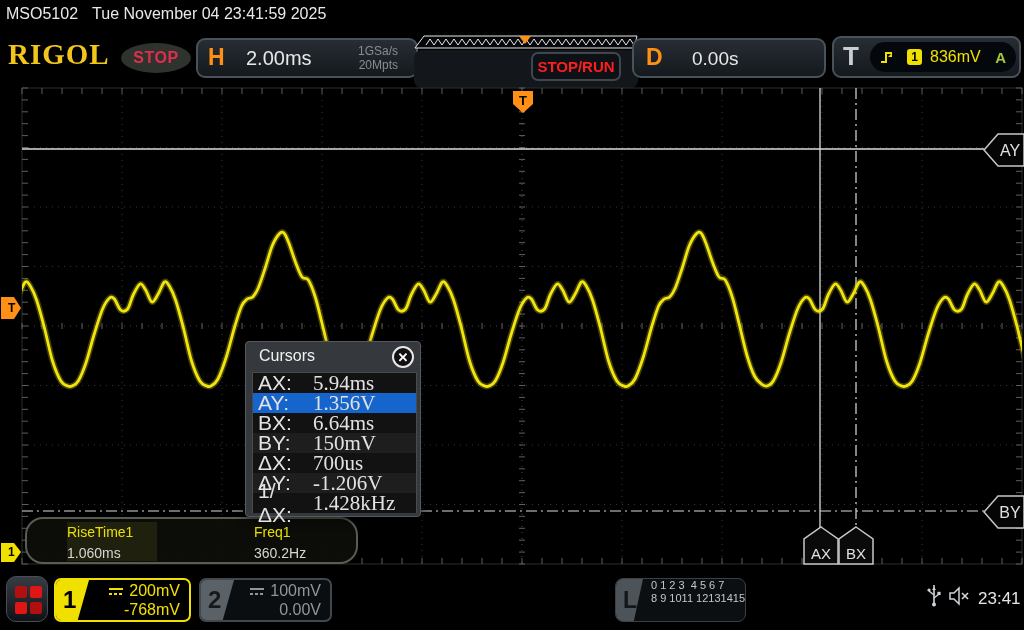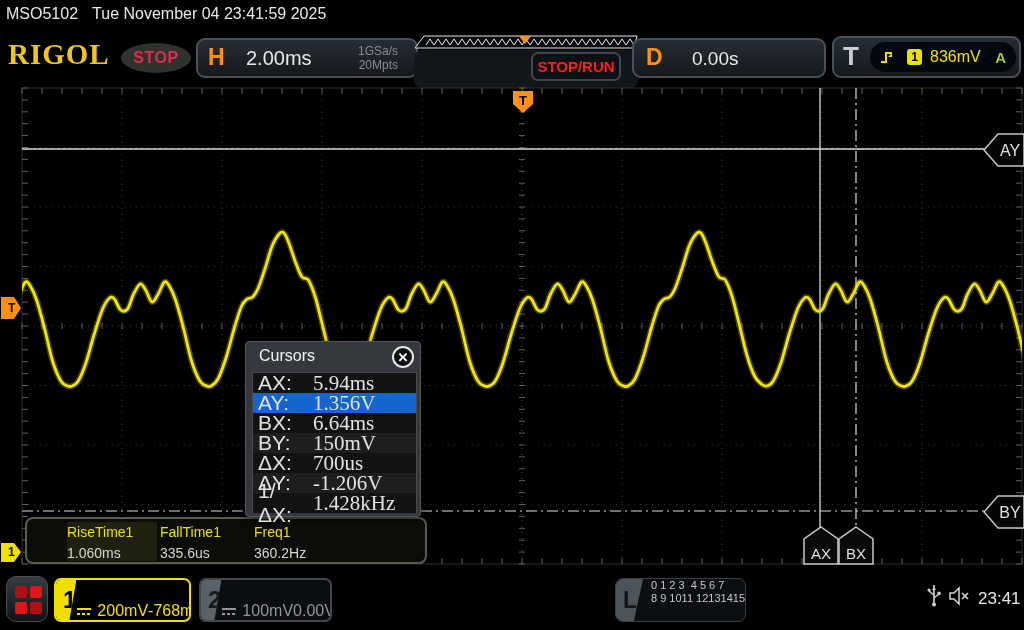--- a/index.html
+++ b/index.html
@@ -53,43 +53,43 @@
                 font-size:13px;font-weight:bold;display:flex;align-items:center;justify-content:center;}
   #cursor-rows{position:absolute;left:6px;top:30px;width:163px;height:139px;background:#101010;
                border:1px solid #4a4a4a;}
   .c-row{height:20px;display:flex;align-items:center;font-size:21px;color:#e2e2e2;}
   .c-row:nth-child(odd){background:#121212;}
   .c-row:nth-child(even){background:#1e1e1e;}
   .c-row.selected{background:#1565cc;}
   .c-row .lab{margin-left:5px;width:44px;}
   .c-row .val{margin-left:11px;font-family:Liberation Serif, serif;}
   
-  #meas-panel{position:absolute;left:25px;top:517px;width:402px;height:47px;z-index:3;
-              background:rgba(13,13,10,0.95);border:2px solid #585d52;border-radius:8px;
+  #meas-panel{position:absolute;left:25px;top:517px;width:333px;height:47px;z-index:3;
+              background:rgba(13,13,10,0.95);border:2px solid #585d52;border-radius:18px;
               box-sizing:border-box;}
   .m-col{position:absolute;top:3px;width:90px;height:39px;}
   .m-col .m-lab{font-size:14px;color:#e8e000;margin-top:2px;}
   .m-col .m-val{font-size:14px;color:#d5d5d5;margin-top:5px;}
   #m-col0{left:40px;background:#20200f;}
   #m-col1{left:133px;}
   #m-col2{left:227px;}
   
   #menu-btn{position:absolute;left:6px;top:576px;width:42px;height:46px;border-radius:10px;
             background:linear-gradient(#363c42,#0f1317);border:1px solid #474d53;box-sizing:border-box;}
   #menu-btn .sq{position:absolute;width:12px;height:12px;border-radius:2px;}
   .ch-badge{position:absolute;top:578px;height:44px;border-radius:7px;box-sizing:border-box;
             display:flex;overflow:hidden;}
   #ch1-badge{left:54px;width:137px;border:2px solid #f0e000;background:#000;}
   #ch2-badge{left:199px;width:133px;border:2px solid #40484e;background:#0b0e11;}
   .ch-tab{width:33px;display:flex;align-items:center;padding-left:7px;
           font-size:24px;font-weight:bold;box-sizing:border-box;
           clip-path:polygon(0 0,100% 0,66% 100%,0 100%);}
   #ch1-badge .ch-tab{background:#f0e000;color:#000;}
   #ch2-badge .ch-tab{background:#5a6167;color:#171a1d;}
-  .ch-text{flex:1;display:flex;flex-direction:row;align-items:flex-end;justify-content:center;
+  .ch-text{flex:1;display:flex;flex-direction:column;align-items:flex-end;justify-content:center;
            padding-right:9px;font-size:16px;line-height:19px;}
   #ch1-badge .ch-text{color:#f0e000;}
   #ch2-badge .ch-text{color:#8f969c;}
   .ch-row1{display:flex;align-items:center;gap:5px;}
   #la-badge{position:absolute;left:615px;top:578px;width:131px;height:44px;border-radius:8px;
             background:#0c0f12;border:1px solid #3a4146;box-sizing:border-box;display:flex;overflow:hidden;}
   #la-badge .la-tab{width:31px;background:#4c5359;color:#14171a;font-size:23px;font-weight:bold;
             display:flex;align-items:center;padding-left:7px;box-sizing:border-box;
             clip-path:polygon(0 0,100% 0,66% 100%,0 100%);}
   #la-badge .la-nums{flex:1;display:flex;flex-direction:column;justify-content:flex-start;
@@ -460,24 +460,20 @@
       <text x="523" y="105" text-anchor="middle" fill="#000" font-size="13" font-weight="bold" font-family="Liberation Sans, sans-serif">T</text>
       <path d="M1,543 L14,543 L21,552 L14,562 L1,562 Z" fill="#f0e000"></path>
       <text x="8" y="556" fill="#000" font-size="12" font-weight="bold" font-family="Liberation Sans, sans-serif">1</text>
     </svg>
 
   <div id="meas-panel">
     <div class="m-col" id="m-col0">
       <div class="m-lab">RiseTime1</div>
       <div class="m-val">1.060ms</div>
     </div>
-    <div class="m-col" id="m-col1">
-      <div class="m-lab">FallTime1</div>
-      <div class="m-val">335.6us</div>
-    </div>
     <div class="m-col" id="m-col2">
       <div class="m-lab">Freq1</div>
       <div class="m-val">360.2Hz</div>
     </div>
   </div>
 
   <div id="cursors-dialog">
     <div class="title">Cursors</div>
     <div id="dialog-close">✕</div>
     <div id="cursor-rows">

